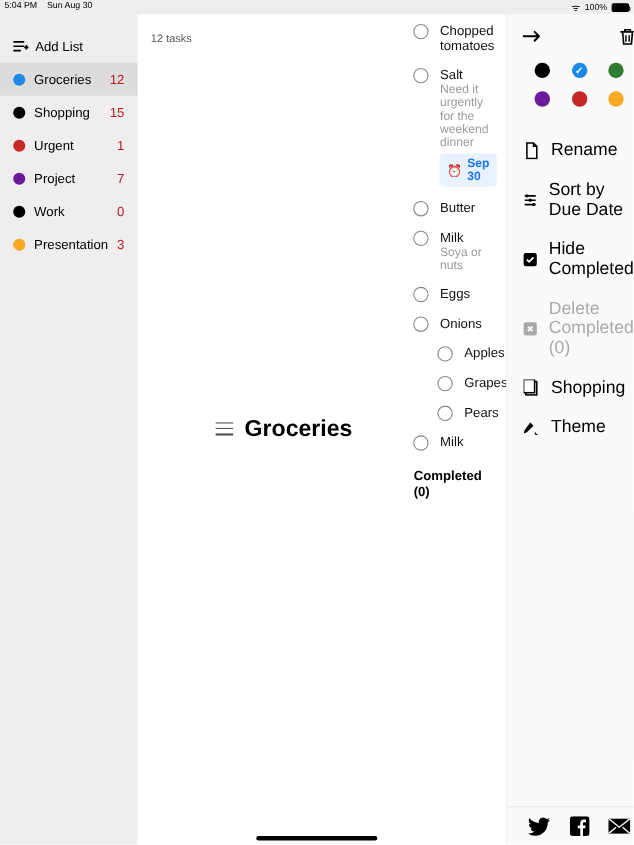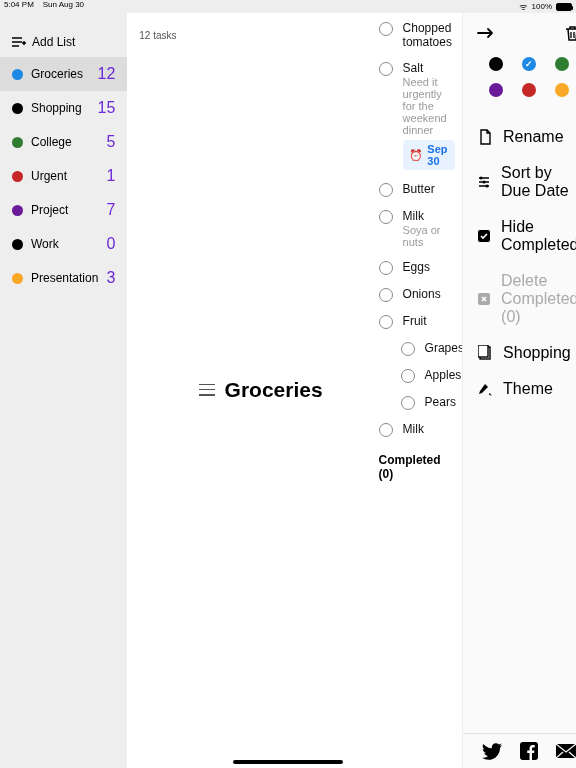--- a/index.html
+++ b/index.html
@@ -12,21 +12,21 @@
   .battery::after { content:""; position:absolute; right:-2px; top:2px; width:1.5px; height:4px; background:#000; border-radius:0 1px 1px 0; }
 
   .main { flex: 1; display: flex; min-height: 0; }
   .sidebar { width: 160px; background: #eeeeee; display: flex; flex-direction: column; padding-top: 14px; }
   .addlist { display:flex; align-items:center; gap:6px; font-size:12px; padding: 8px 12px; }
   .addlist-icon svg { display:block; }
   .list-item { display:flex; align-items:center; padding: 8px 12px; font-size:12px; gap:8px; }
   .list-item.selected { background: #dcdcdc; }
   .list-dot { width:11px; height:11px; border-radius:50%; flex-shrink:0; }
   .list-name { flex:1; }
-  .list-count { font-size:16px; color:#6d28d9; }
+  .list-count { font-size:12px; color:#b91c1c; }
 
   .center { flex:1; display:flex; border-right:1px solid #eee; }
   .center-top { height: 30px; display:flex; align-items:flex-end; justify-content:flex-end; padding: 0 12px 2px 12px; font-size:10px; color:#555; }
   .center-header { display:flex; align-items:center; gap:8px; padding: 4px 10px 6px 10px; }
   .hamburger { width:16px; height:12px; display:flex; flex-direction:column; justify-content:space-between; }
   .hamburger div { height:1.5px; background:#555; }
   .title { font-size:21px; font-weight:700; margin-left:2px; }
   .tasks { padding: 2px 12px 8px 12px; overflow-y:auto; flex:1;margin-left:34px; }
   .task { display:flex; align-items:flex-start; gap:10px; padding:6px 0; }
   .task.indent { padding-left:22px; }
@@ -90,25 +90,20 @@
               <span class="list-dot" style="background:#1E88E5"></span>
     <span class="list-name">Groceries</span>
     <span class="list-count">12</span>
             </div>
             <div class="list-item">
               <span class="list-dot" style="background:#000000"></span>
     <span class="list-name">Shopping</span>
     <span class="list-count">15</span>
             </div>
             <div class="list-item">
-              <span class="list-dot" style="background:#2E7D32"></span>
-    <span class="list-name">College</span>
-    <span class="list-count">5</span>
-            </div>
-            <div class="list-item">
               <span class="list-dot" style="background:#C62828"></span>
     <span class="list-name">Urgent</span>
     <span class="list-count">1</span>
             </div>
             <div class="list-item">
               <span class="list-dot" style="background:#6A1B9A"></span>
     <span class="list-name">Project</span>
     <span class="list-count">7</span>
             </div>
             <div class="list-item">
@@ -166,36 +161,30 @@
               <div class="task-body">
                 <div class="task-title">Eggs</div>
               </div>
             </div>
             <div class="task">
               <span class="circle"></span>
               <div class="task-body">
                 <div class="task-title">Onions</div>
               </div>
             </div>
-            <div class="task">
-              <span class="circle"></span>
-              <div class="task-body">
-                <div class="task-title">Fruit</div>
-              </div>
-            </div>
             <div class="task indent">
               <span class="circle"></span>
               <div class="task-body">
+                <div class="task-title">Apples</div>
+              </div>
+            </div>
+            <div class="task indent">
+              <span class="circle"></span>
+              <div class="task-body">
                 <div class="task-title">Grapes</div>
-              </div>
-            </div>
-            <div class="task indent">
-              <span class="circle"></span>
-              <div class="task-body">
-                <div class="task-title">Apples</div>
               </div>
             </div>
             <div class="task indent">
               <span class="circle"></span>
               <div class="task-body">
                 <div class="task-title">Pears</div>
               </div>
             </div>
             <div class="task">
               <span class="circle"></span>

